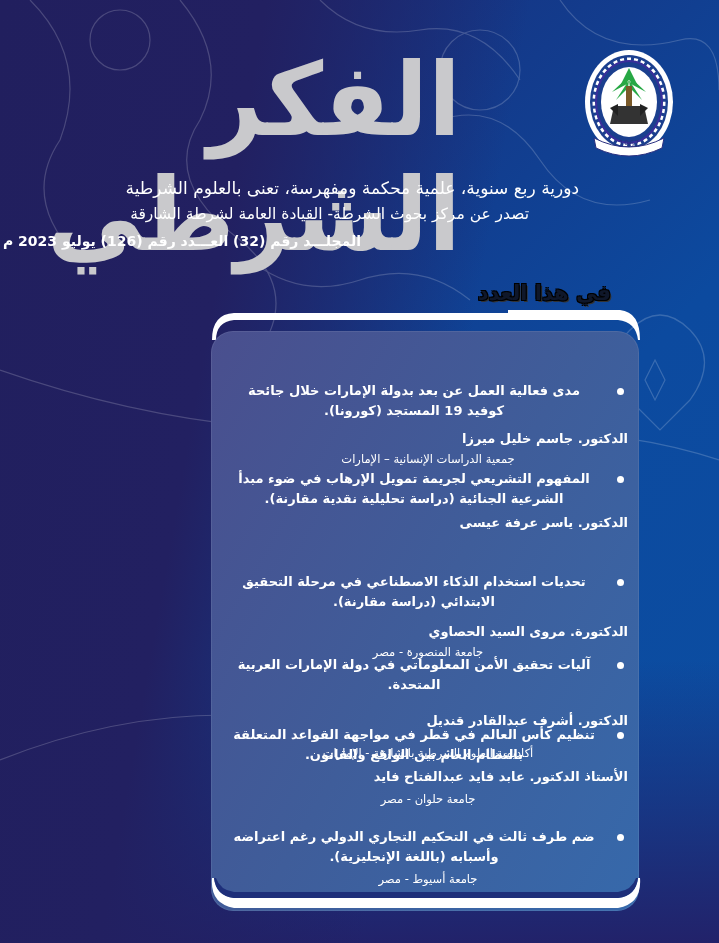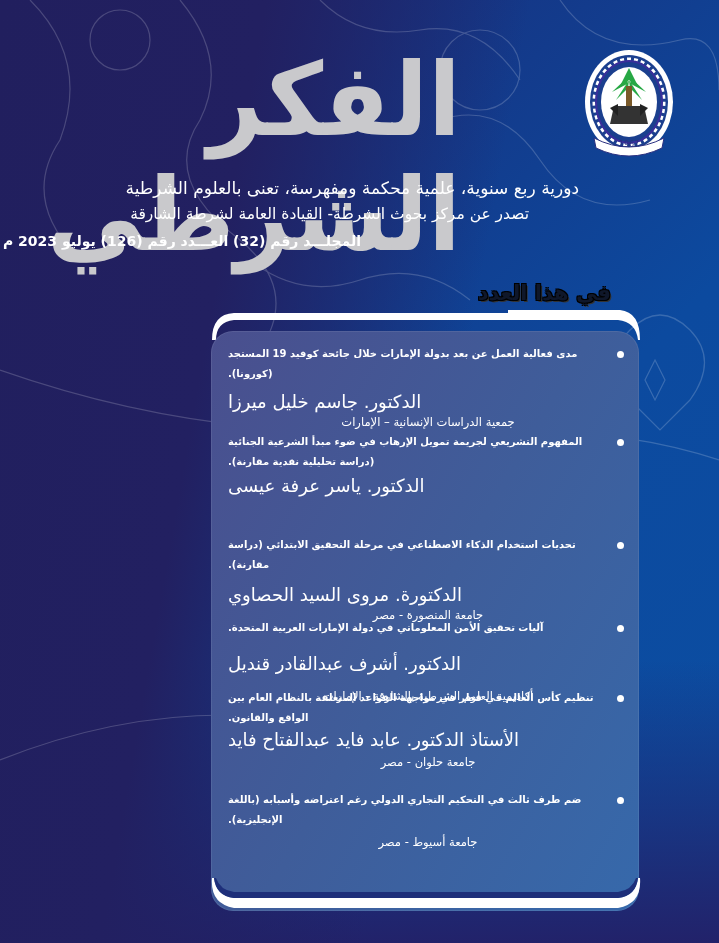--- a/index.html
+++ b/index.html
@@ -55,27 +55,27 @@
   }
   .panel-bottom {
     position:absolute; left:208px; top:878px; width:436px; height:38px;
   }
   .articles {
     position:absolute; left:228px; top:344px; width:400px; direction:rtl;
     color:#ffffff;
   }
   .article { position:absolute; right:0; width:400px; }
   .article .title-line {
-    position:relative; padding-right:28px; font-size:10px; font-weight:bold; line-height:20px; text-align:left;
+    position:relative; padding-right:28px; font-size:13px; font-weight:bold; line-height:20px; text-align:center;margin-top:37px;
   }
   .article .bullet {
     position:absolute; right:4px; top:7px; width:7px; height:7px; border-radius:50%; background:#ffffff;
   }
   .article .author {
-    font-size:18px; font-weight:normal; line-height:20px; text-align:left;
+    font-size:13px; font-weight:bold; line-height:20px; text-align:right;
   }
   .article .affil {
     font-size:11.5px; line-height:20px; text-align:center;
   }
 </style>
 </head>
 <body>
 
 <div class="bg"></div>
 

